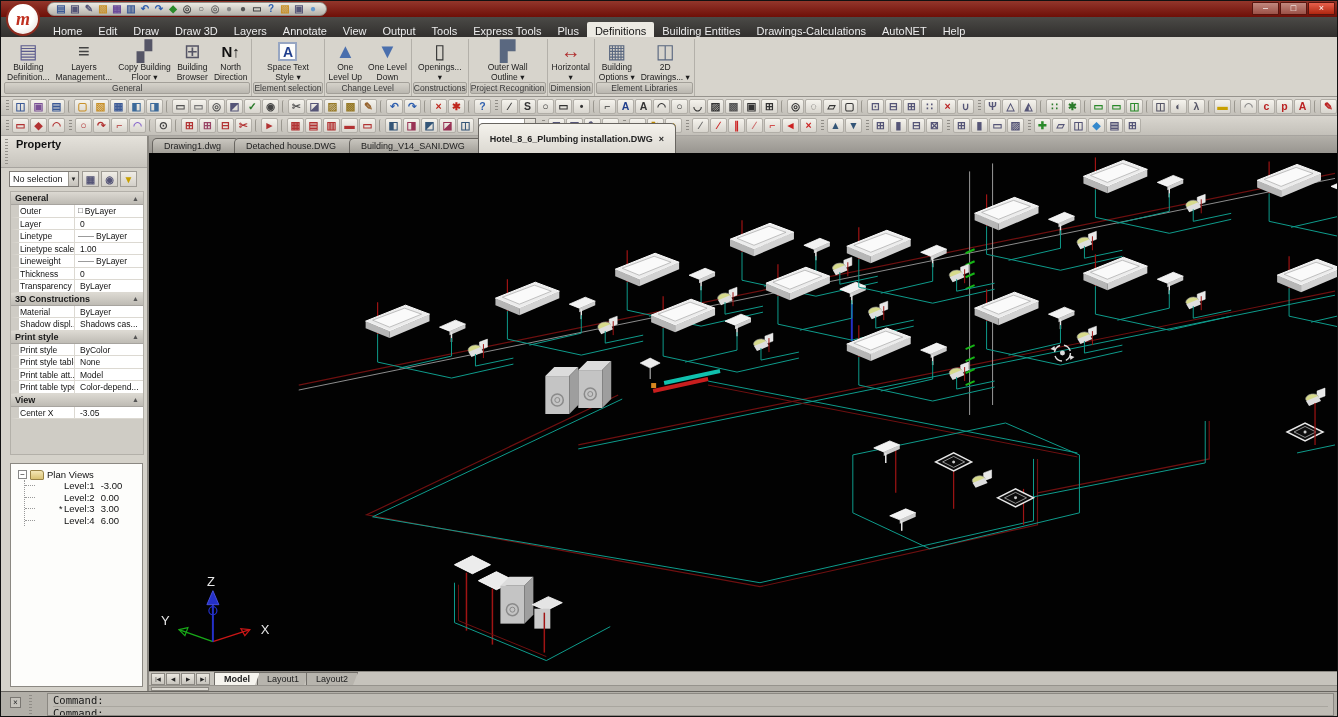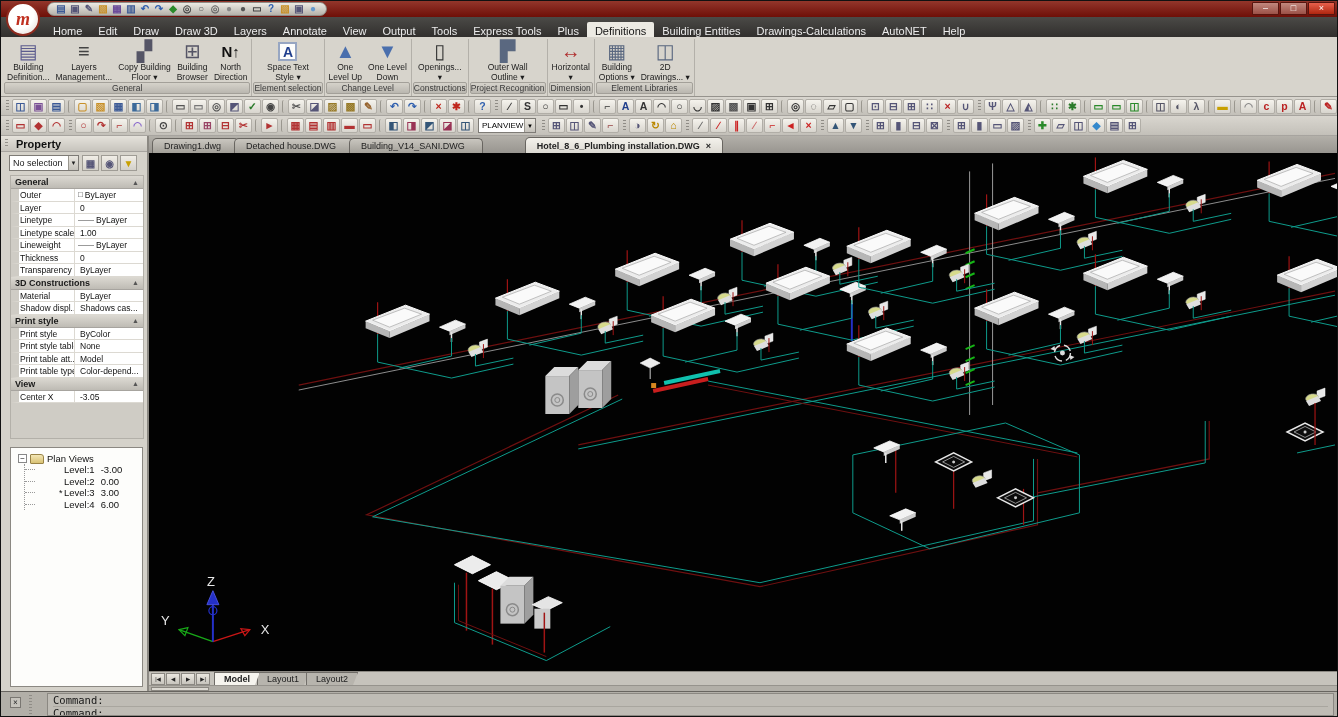--- a/index.html
+++ b/index.html
@@ -46,21 +46,21 @@
   .ticon.sep{flex:0 0 4px;width:4px;height:13px;background:none;border:none;border-left:1px solid #9a978f;margin:0 2px;}
   .ticon.grip{flex:0 0 3px;width:3px;height:12px;border:none;border-radius:0;margin:0 3px;
     background:repeating-linear-gradient(to bottom,#8f8c86 0 1px,transparent 1px 3px);}
   .combo{width:58px;height:15px;background:#fff;border:1px solid #7e7b76;display:flex;align-items:center;
     font-size:8px;padding-left:3px;margin:0 3px;}
   .combo-arrow{margin-left:auto;width:11px;height:13px;background:linear-gradient(#eae7e0,#c4c1ba);
     border-left:1px solid #9a978f;font-size:6px;display:flex;align-items:center;justify-content:center;}
   
   .main{display:flex;height:555px;}
   .lpanel{width:148px;background:#d5d2ca;border-right:2px solid #8b8882;display:flex;flex-direction:column;}
-  .ptitle{height:16px;font-size:11px;font-weight:bold;color:#111;padding:2px 0 0 15px;
+  .ptitle{height:32px;font-size:11px;font-weight:bold;color:#111;padding:2px 0 0 15px;
     background:linear-gradient(#e5e2db,#c7c4bd);border-bottom:1px solid #a7a49f;position:relative;}
   .ptitle::before{content:"";position:absolute;left:4px;top:3px;bottom:3px;width:3px;
     background:repeating-linear-gradient(to bottom,#94918b 0 1px,transparent 1px 3px);}
   .selrow{display:flex;align-items:center;gap:3px;padding:3px 2px 2px 8px;}
   .selcombo{flex:0 0 70px;height:16px;background:#fff;border:1px solid #7e7b76;font-size:9px;
     display:flex;align-items:center;padding-left:3px;color:#222;}
   .selcombo .arr{margin-left:auto;width:10px;text-align:center;font-size:6px;background:linear-gradient(#eae7e0,#c4c1ba);
     align-self:stretch;display:flex;align-items:center;justify-content:center;border-left:1px solid #9a978f;}
   .selbtn{width:17px;height:16px;background:linear-gradient(#f0ede6,#d3d0c9);border:1px solid #9f9c95;
     display:flex;align-items:center;justify-content:center;font-size:10px;}
@@ -83,21 +83,21 @@
   .titem{display:flex;height:11.5px;align-items:center;}
   .tdash{width:10px;border-top:1px dotted #999;margin-right:24px;}
   .tstar{width:5px;font-size:9px;}
   .tval{margin-left:6px;}
   
   .workarea{flex:1;display:flex;flex-direction:column;background:#9d9a93;min-width:0;}
   .dtabs{height:17px;display:flex;align-items:flex-end;padding-left:3px;background:linear-gradient(#b3b0a9,#989590);}
   .dtab{height:15px;display:flex;align-items:center;font-size:9px;color:#222;
     background:linear-gradient(#c9c6bf,#a3a099);border:1px solid #686560;border-bottom:none;
     border-radius:5px 5px 0 0;padding:0 11px;margin-right:-5px;position:relative;white-space:nowrap;}
-  .dtab.active{background:linear-gradient(#f4f2ec,#dcd9d2);z-index:2;font-weight:bold;height:16px;margin-left:47px;}
+  .dtab.active{background:linear-gradient(#f4f2ec,#dcd9d2);z-index:2;font-weight:bold;height:30px;}
   .tclose{margin-left:6px;font-size:9px;font-weight:bold;color:#222;}
   .canvas{flex:1;background:#020202;position:relative;overflow:hidden;}
   .canvas svg{position:absolute;inset:0;}
   .ltabbar{height:14px;background:#c6c3bc;display:flex;align-items:center;border-top:1px solid #8b8882;padding-left:2px;font-size:9px;}
   .lnav{width:14px;height:12px;background:linear-gradient(#eae7e0,#c7c4bd);border:1px solid #8b8882;
     font-size:5.5px;display:flex;align-items:center;justify-content:center;margin-right:1px;color:#222;}
   .ltab{padding:0 9px;height:13px;line-height:12px;background:#b7b4ad;border:1px solid #6e6b66;border-bottom:none;
     clip-path:polygon(0 0,100% 0,calc(100% - 5px) 100%,0 100%);margin-right:-3px;color:#222;}
   .ltab.active{background:#f6f4ee;font-weight:bold;z-index:2;position:relative;}
   .hscroll{height:6px;background:#b2afa8;position:relative;border-top:1px solid #96938d;}

